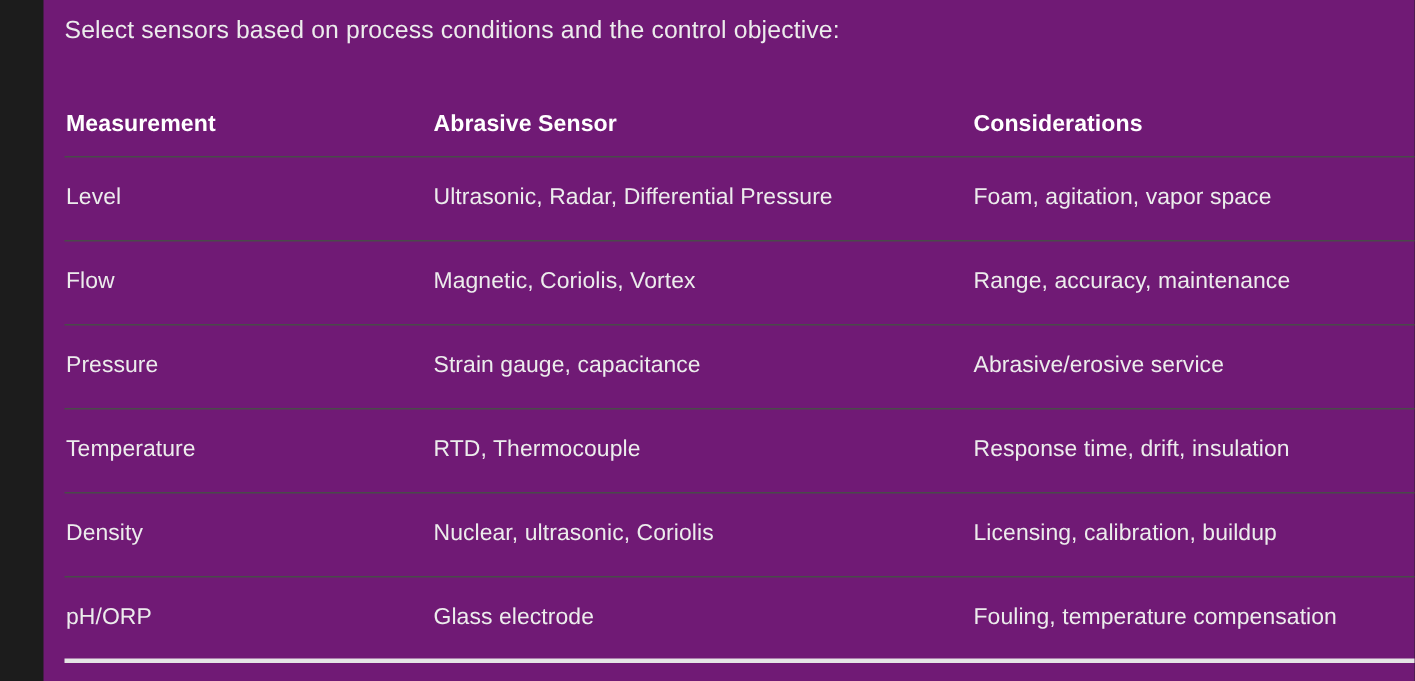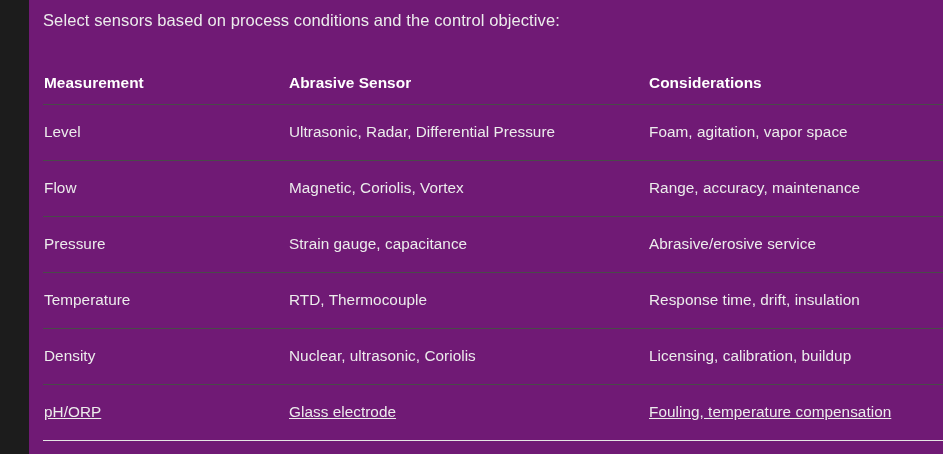--- a/index.html
+++ b/index.html
@@ -60,22 +60,21 @@
     white-space: nowrap;
     overflow: hidden;
   }
   table.sensor-table th {
     font-weight: bold;
     height: 42px;
     font-size: 15.4px;
     color: #ffffff;
   }
   table.sensor-table tr.last-row td {
-    border-bottom: 1px solid #e5e5e5;
-    text-decoration: underline;
+    border-bottom: 3px solid #e5e5e5;
   }
 </style>
 </head>
 <body>
 
 <div class="page">
 
   <div class="intro">Select sensors based on process conditions and the control objective:</div>
 
   <table class="sensor-table">

